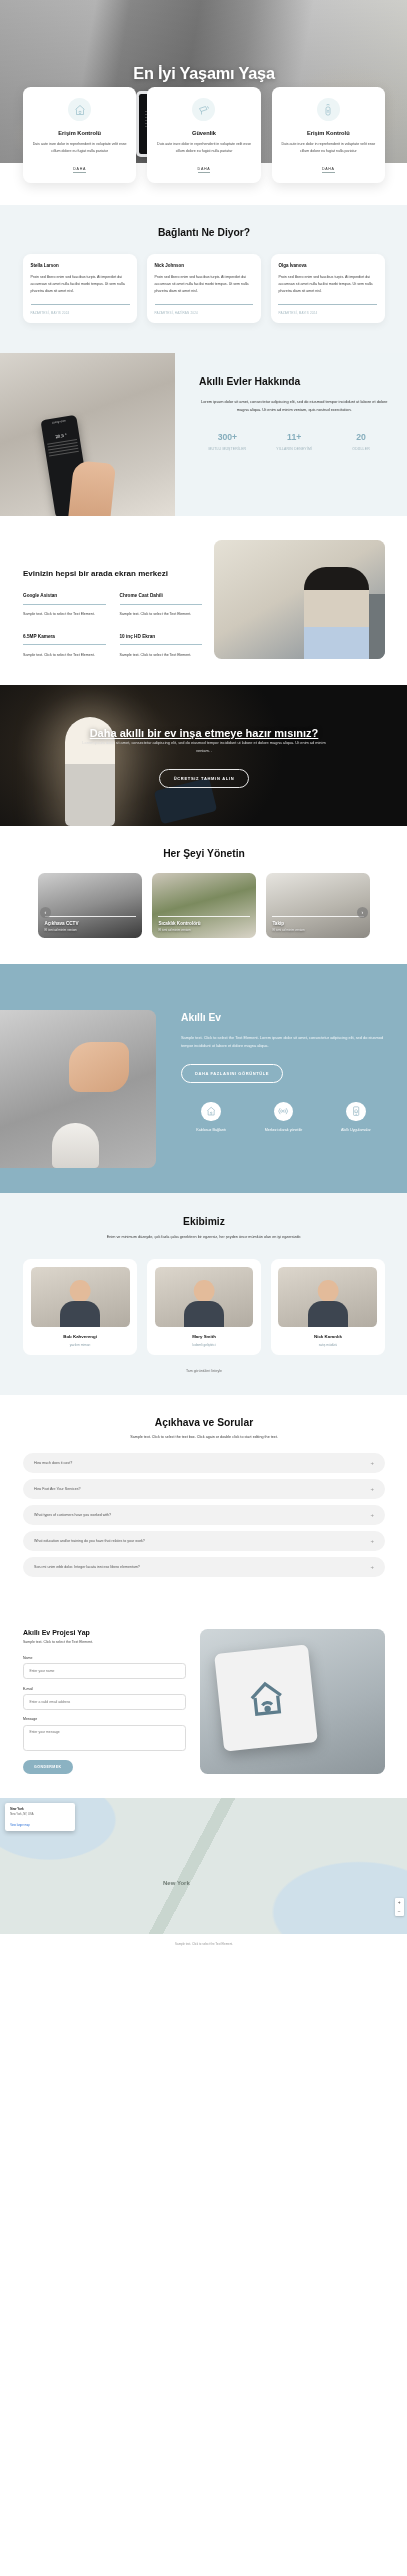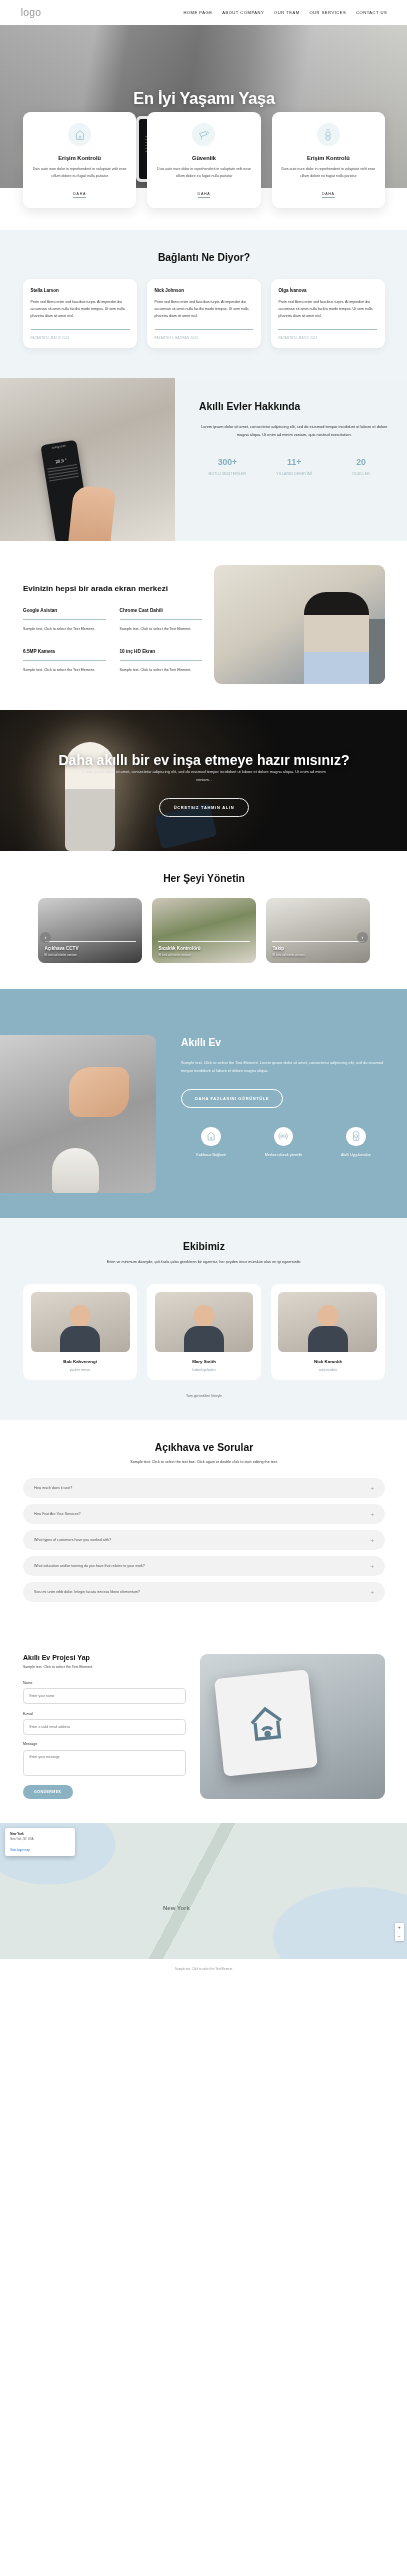--- a/index.html
+++ b/index.html
@@ -170,21 +170,21 @@
     flex:1; background:#eef4f6; padding: 23px 18.5px 23px 24px;
   }
   .about-title { font-size: 10.3px; font-weight:700; margin-bottom: 11px; color:#111; }
   .about-text { font-size: 3.9px; line-height: 2.05; color:#333; text-align:center; margin-bottom: 18.5px; }
   .stats { display:flex; gap: 10px; }
   .stat { flex:1; text-align:center; }
   .stat-num { font-size: 8.7px; font-weight: 700; color:#86aebd; margin-bottom: 4.4px; }
   .stat-lab { font-size: 3.4px; color:#9fb4bd; line-height: 1.7; letter-spacing:0.2px; }
 
   
-  .fgrid { padding: 24px 23px 26px; display:flex; gap: 12px; align-items:center; }
+  .fgrid { padding: 24px 23px 26px; display:flex; gap: 12px; align-items:flex-end; }
   .fgrid-left { width: 179px; padding-top: 9.8px; }
   .fgrid-h { font-size: 8px; font-weight:700; margin-bottom: 14px; color:#111; line-height:1.25;}
   .fg-items { display:grid; grid-template-columns: 1fr 1fr; gap: 16.3px 14px; }
   .fg-item h4 { font-size: 4.7px; font-weight:700; margin-bottom: 5.4px; color:#111;}
   .fg-line { height: 0.8px; background:#a9c3cc; margin-bottom: 6.5px; }
   .fg-item p { font-size: 3.6px; line-height: 1.9; color:#3d3d3d; }
   .fgrid-right {
     flex:1; height: 119px; border-radius: 7.6px; overflow:hidden; position:relative;
     background: linear-gradient(150deg,#e5e1d6,#cfc9bc 45%,#9aa0a3 80%,#7f868a);
   }
@@ -204,21 +204,21 @@
     position:absolute; left:65px; top:32px; width:50px; height:109px;
     background: linear-gradient(180deg,#f4efe6 0 47px,#cfccc6 47px 100%);
     border-radius: 25px 25px 5.4px 5.4px;
     box-shadow: 0 0 38px 13px rgba(255,230,190,.28);
   }
   .cta-phone {
     position:absolute; left:157px; top:99px; width:57px; height:34px;
     background:#1b2733; border-radius:4.4px; transform: rotate(-14deg);
   }
   .cta-inner { position:absolute; inset:0; text-align:center; padding-top: 42px; }
-  .cta-h { color:#fff; font-size: 14px; font-weight:700; margin-bottom: 0; text-shadow:0 1.1px 5.4px rgba(0,0,0,.5);}
+  .cta-h { color:#fff; font-size: 11px; font-weight:700; margin-bottom: 0; text-shadow:0 1.1px 5.4px rgba(0,0,0,.5);text-decoration:underline;}
   .cta-p { color:#dcdcdc; font-size: 3.9px; line-height: 2.1; max-width: 250px; margin: 0 auto 14px; }
   .cta-btn {
     display:inline-block; border:0.5px solid #e6e6e6; color:#fff; background:transparent;
     border-radius: 12px; padding: 6px 14px; font-size: 4px; letter-spacing: 0.7px; font-weight:600;
     cursor:pointer;
   }
 
   
   .manage { padding: 22px 15px 26px; }
   .manage .sect-title { margin-bottom: 14px; }
@@ -356,30 +356,20 @@
 
   
   .footer { height: 19.6px; background:#fff; display:flex; align-items:center; justify-content:center; }
   .footer span { font-size: 2.9px; color:#9a9a9a; }
 </style>
 </head>
 <body>
 
 <div class="page">
 
-  <div class="header">
-    <div class="logo">logo</div>
-    <nav class="nav">
-      <a href="#">HOME PAGE</a>
-      <a href="#">ABOUT COMPANY</a>
-      <a href="#">OUR TEAM</a>
-      <a href="#">OUR SERVICES</a>
-      <a href="#">CONTACT US</a>
-    </nav>
-  </div>
 
   <div class="hero">
     <div class="hero-bg"></div>
     <div class="panel">
       <div class="panel-screen">
         <div class="panel-title">Living room</div>
         <div class="panel-icons">
           <span></span>
           <span></span>
           <span></span>

